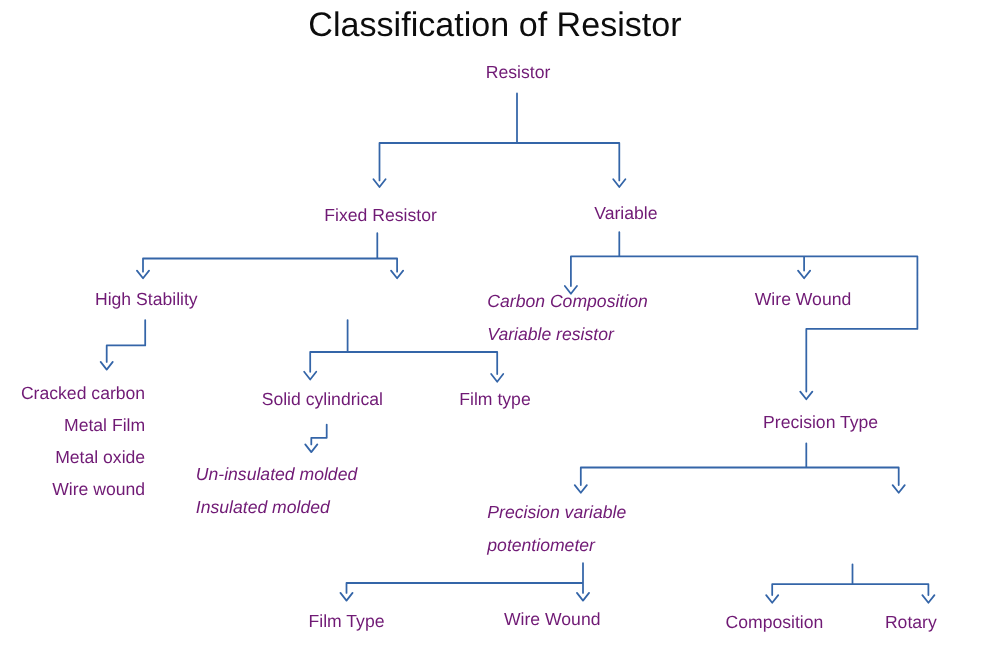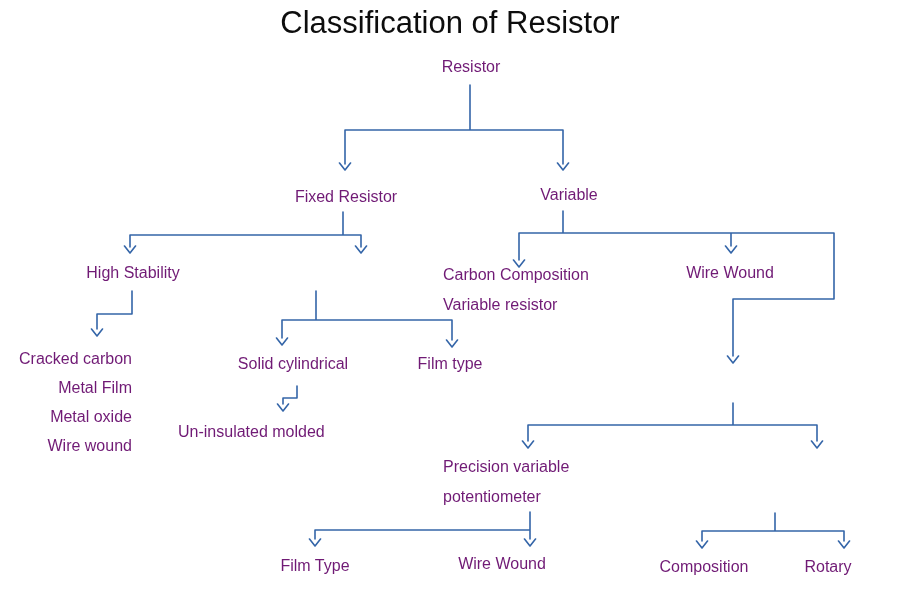--- a/index.html
+++ b/index.html
@@ -14,21 +14,21 @@
   .node{
     position:absolute;
     font-size:16px;
     line-height:22px;
     white-space:nowrap;
     color:#701a75;
   }
   .c{transform:translateX(-50%);}
   .block .line{white-space:nowrap;}
   .lh29 .line{line-height:29px;text-align:right;}
-  .lh30 .line{line-height:30px;}
+  .lh30 .line{line-height:30px;font-style:italic;}
   #title{
     position:absolute;
     top:4px;left:450px;
     transform:translateX(-50%);
     font-size:31px;
     line-height:38px;
     white-space:nowrap;
     color:#0d0d0d;
   }
   svg.wires{position:absolute;top:0;left:0;}
@@ -94,22 +94,24 @@
     <div class="line">Metal oxide</div>
     <div class="line">Wire wound</div>
   </div>
 
   <div class="node c" style="left:293px;top:353px">Solid cylindrical</div>
 
   <div class="node c" style="left:450px;top:353px">Film type</div>
 
   <div class="node block lh30" style="left:178px;top:417px">
     <div class="line">Un-insulated molded</div>
+    <div class="line">Insulated molded</div>
   </div>
 
+  <div class="node c" style="left:746px;top:374px">Precision Type</div>
 
   <div class="node block lh30" style="left:443px;top:452px">
     <div class="line">Precision variable</div>
     <div class="line">potentiometer</div>
   </div>
 
 
   <div class="node c" style="left:315px;top:555px">Film Type</div>
 
   <div class="node c" style="left:502px;top:553px">Wire Wound</div>

